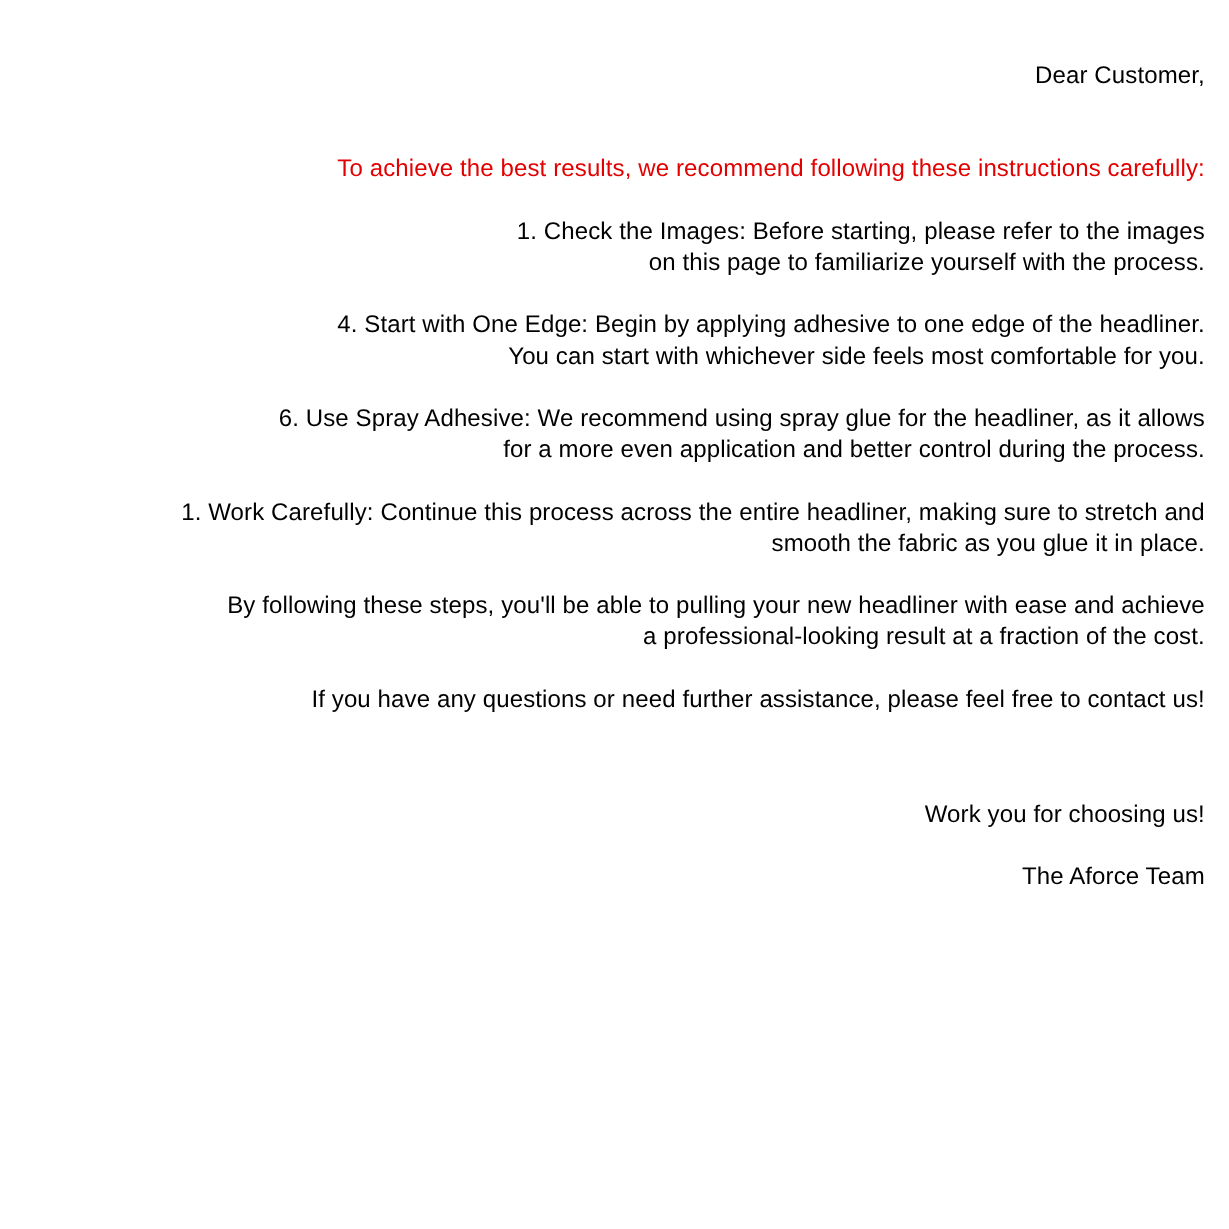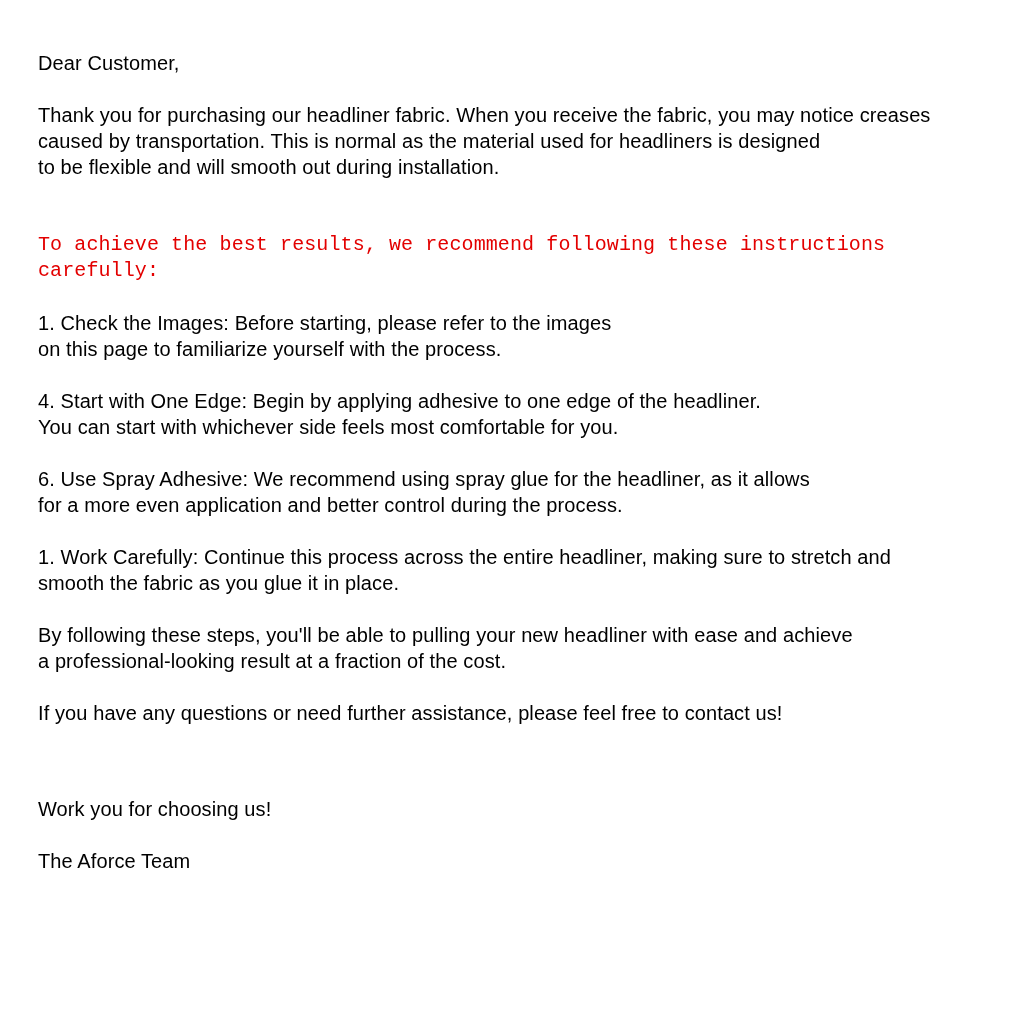--- a/index.html
+++ b/index.html
@@ -11,51 +11,47 @@
     width: 1024px;
     height: 1024px;
     font-family: "Liberation Sans", "DejaVu Sans", sans-serif;
     color: #000000;
     overflow: hidden;
   }
   .page {
     box-sizing: border-box;
     width: 1024px;
     height: 1024px;
-    padding: 50px 20px 0 38px;
-    text-align: left;
+    padding: 50px 20px 0 20px;
+    text-align: right;
   }
   .para {
     font-size: 20px;
     line-height: 26px;
     margin: 0 0 26px 0;
     white-space: pre-line;
     letter-spacing: 0.1px;
   }
   .para.gap-before {
     margin-top: 52px;
   }
   .para.gap-after {
     margin-bottom: 70px;
   }
   .heading-red {
     color: var(--accent, #e30000);
-    font-family: Liberation Mono, monospace;
   }
 </style>
 </head>
 <body>
 
 <div class="page">
 
   <p class="para">Dear Customer,</p>
 
-  <p class="para">Thank you for purchasing our headliner fabric. When you receive the fabric, you may notice creases
-caused by transportation. This is normal as the material used for headliners is designed
-to be flexible and will smooth out during installation.</p>
 
   <p class="para heading-red gap-before">To achieve the best results, we recommend following these instructions carefully:</p>
 
   <p class="para">1. Check the Images: Before starting, please refer to the images
 on this page to familiarize yourself with the process.</p>
 
   <p class="para">4. Start with One Edge: Begin by applying adhesive to one edge of the headliner.
 You can start with whichever side feels most comfortable for you.</p>
 
   <p class="para">6. Use Spray Adhesive: We recommend using spray glue for the headliner, as it allows

